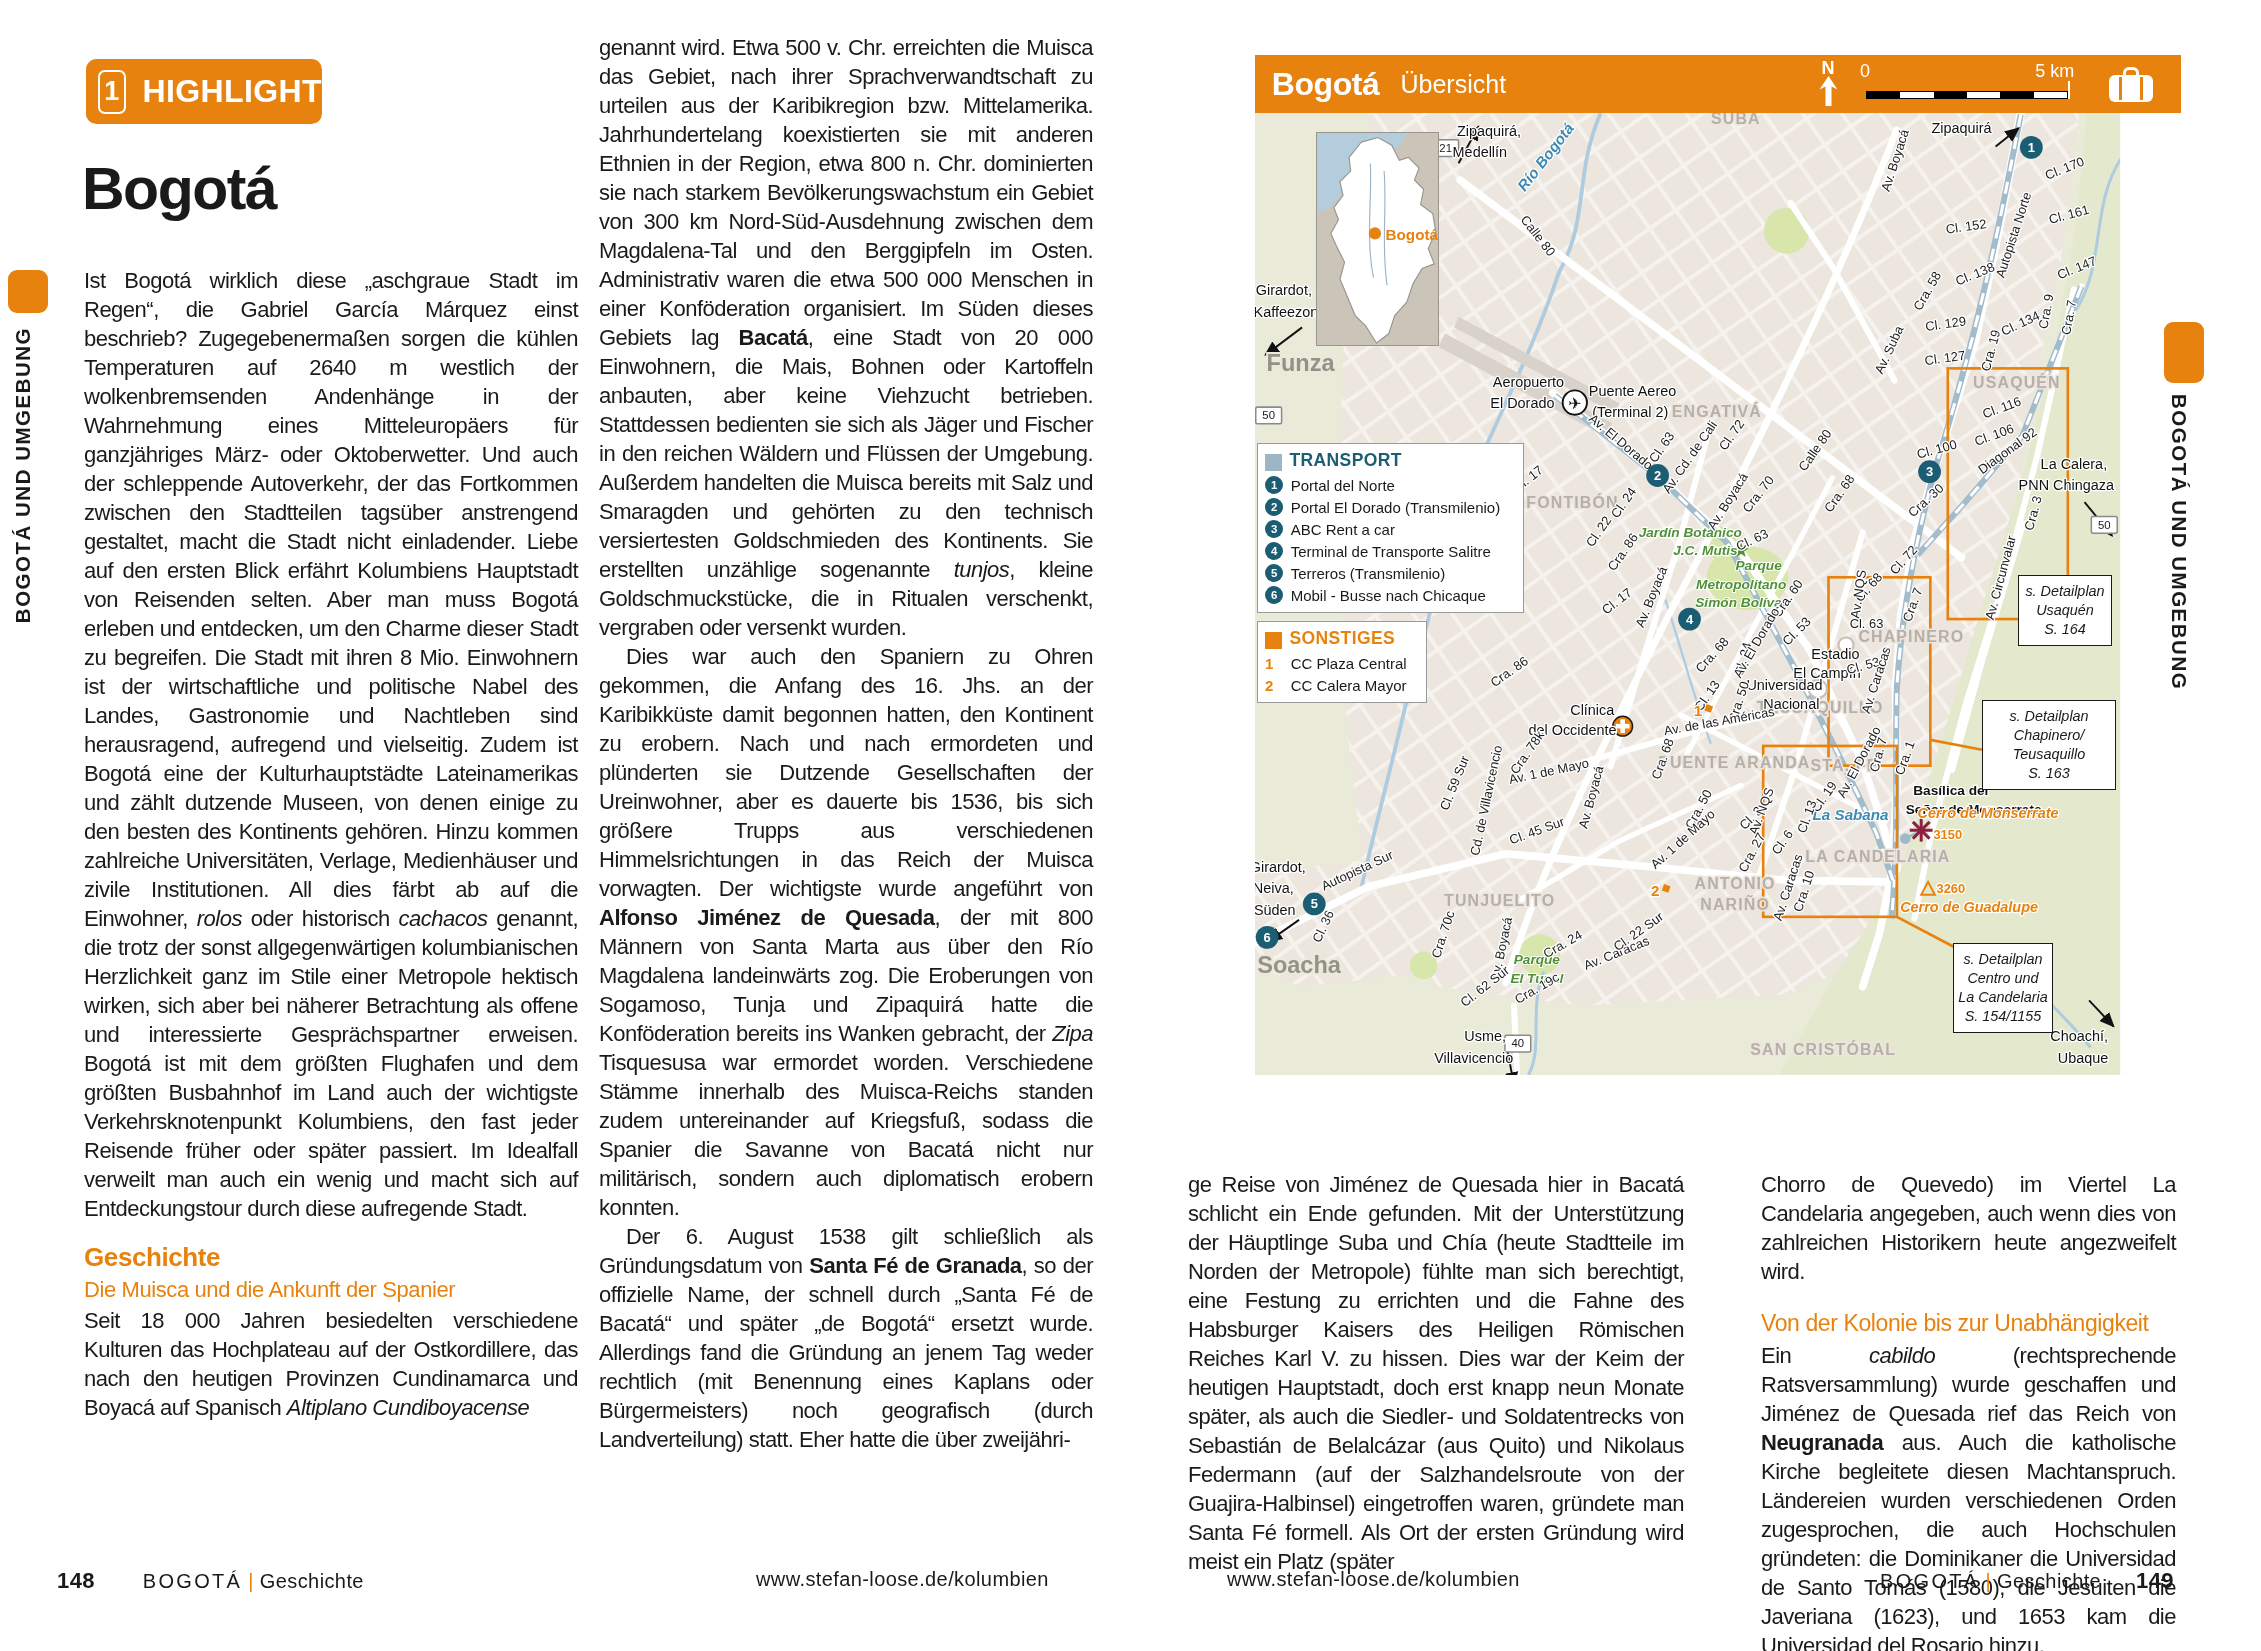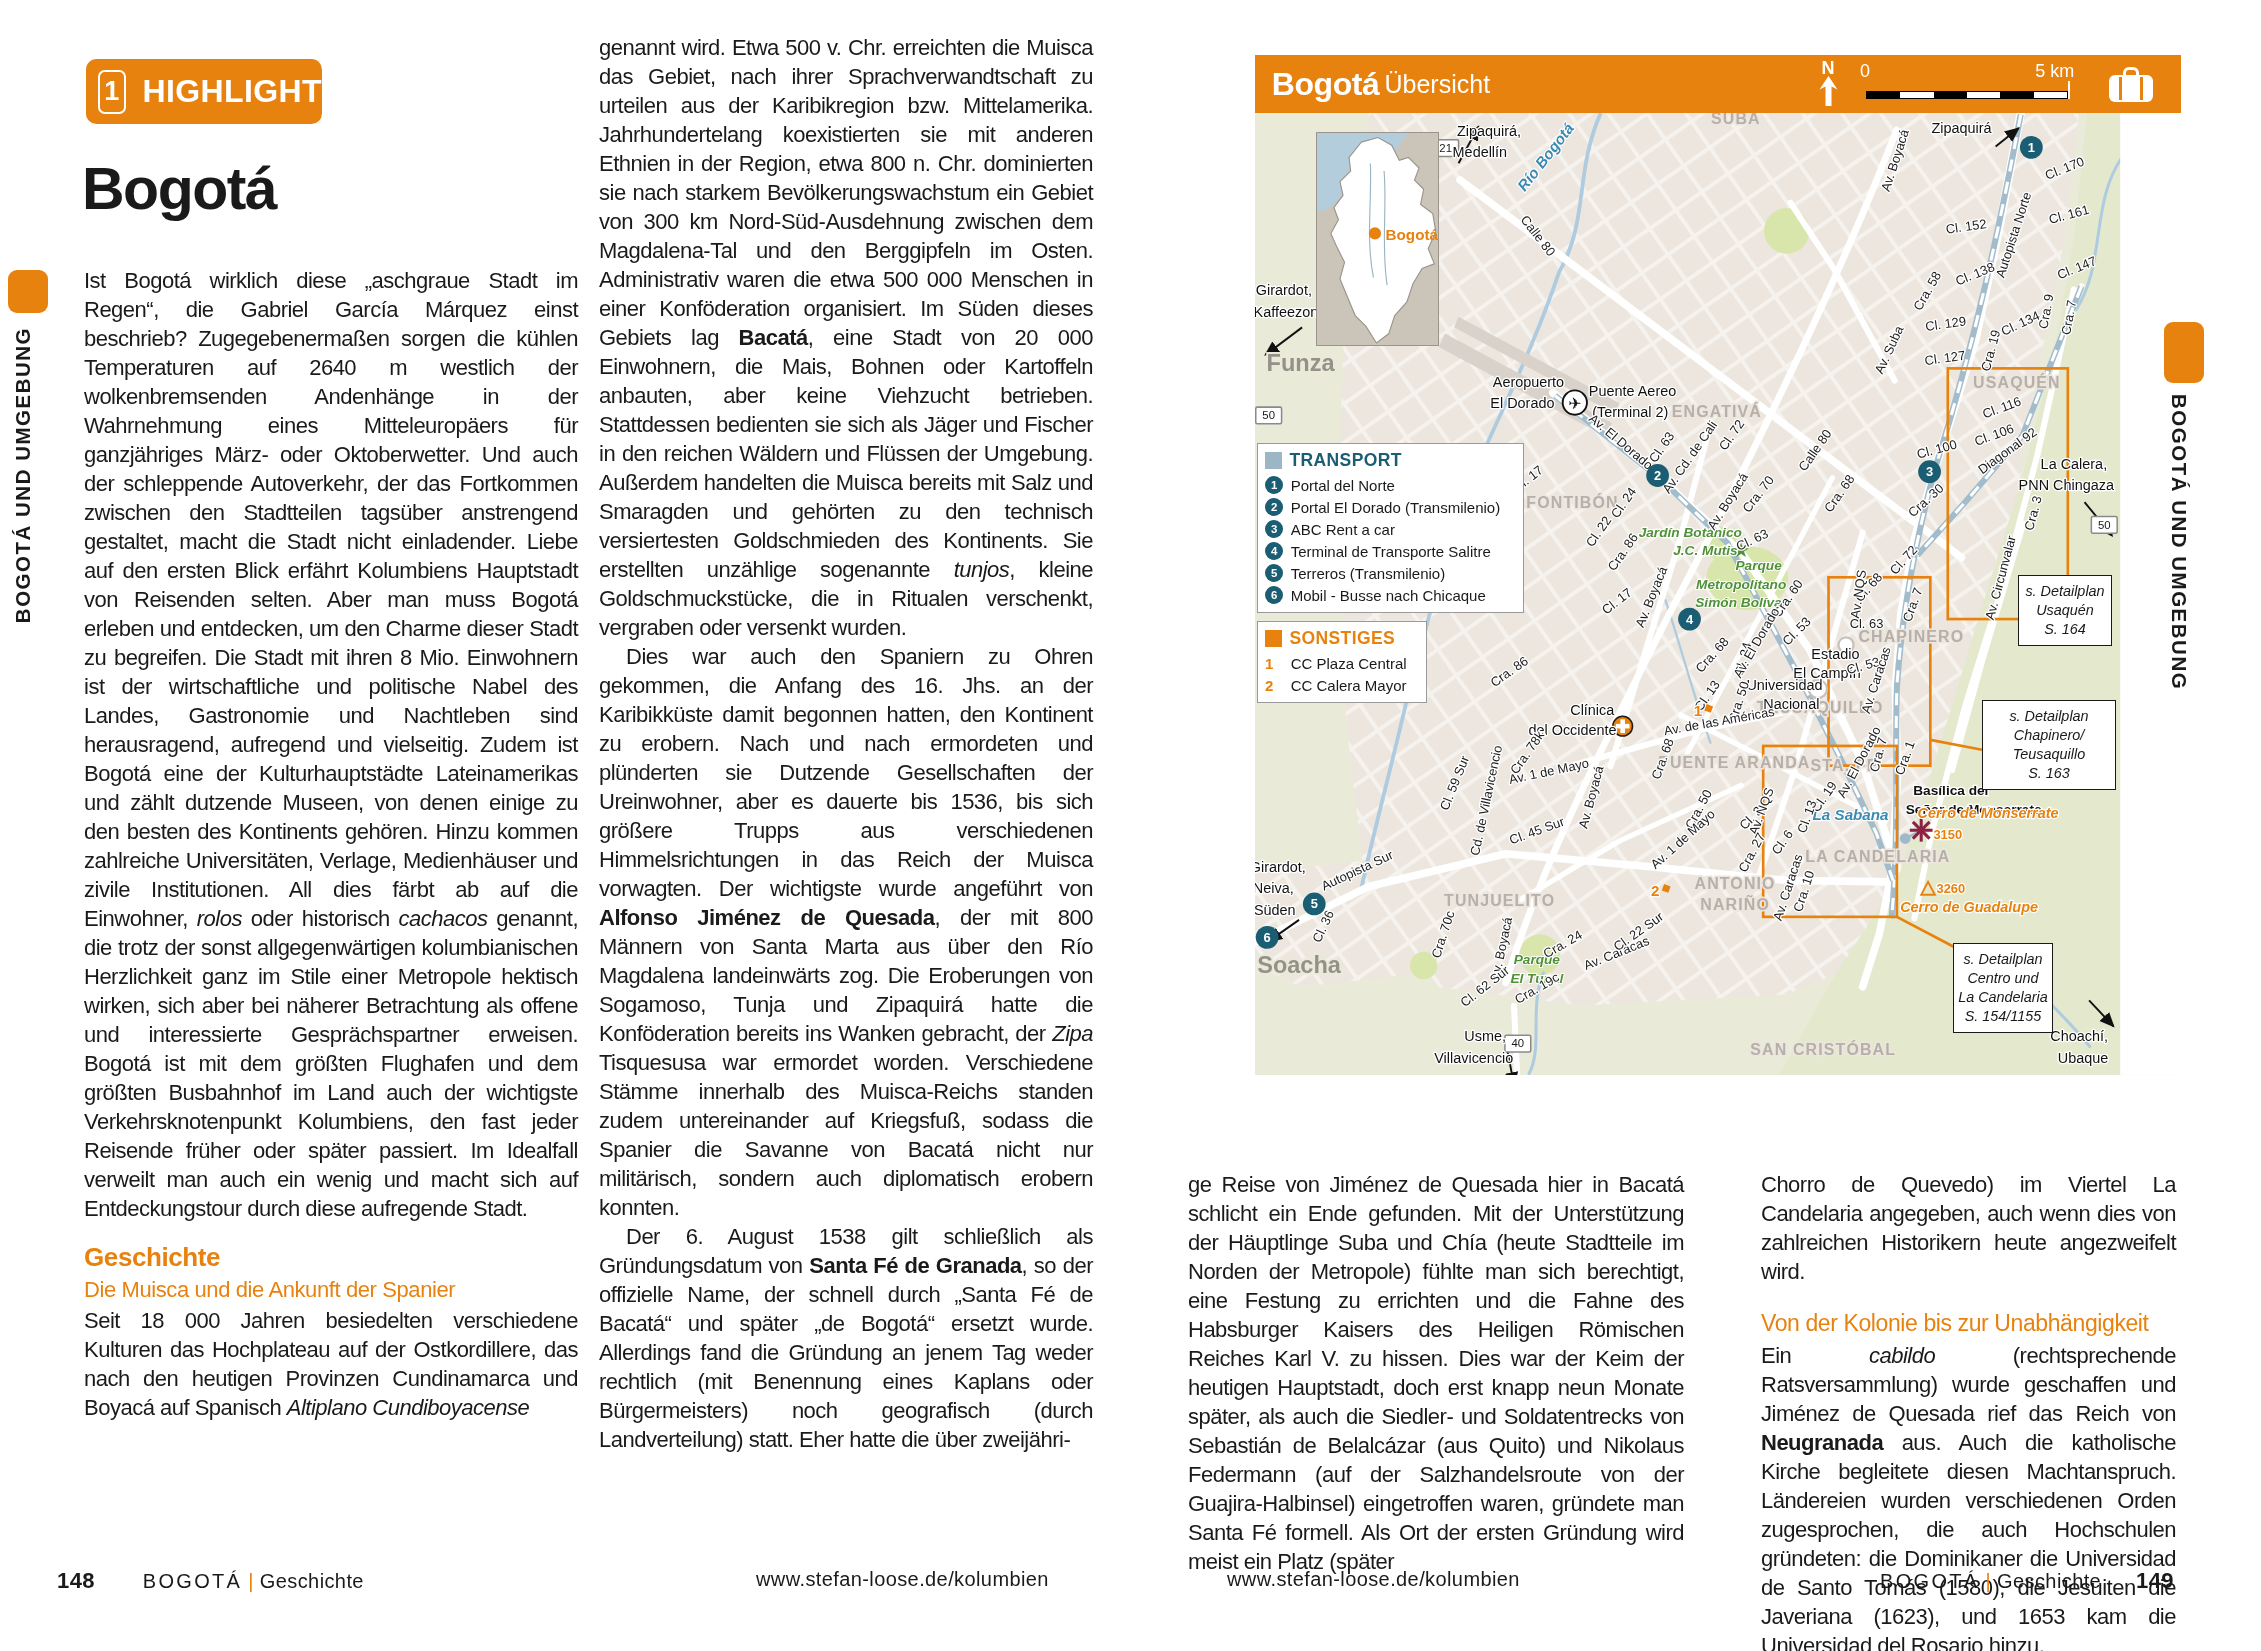--- a/index.html
+++ b/index.html
@@ -30,38 +30,38 @@
   .foot { font-size:20px; letter-spacing:0.4px; }
   .foot .pn { font-weight:bold; font-size:22px; }
   .foot .sec { letter-spacing:2.3px; }
   .foot .pipe { color:#e8820e; padding:0 6px; }
 
   
   #map { left:1255px; top:55px; width:926px; height:1020px; }
   .map-header { position:absolute; left:0; top:0; width:926px; height:58px; background:#e8820e;
                 display:flex; align-items:center; color:#fff; }
   .mh-title { font-size:32px; font-weight:bold; margin-left:16.7px; letter-spacing:-0.4px; }
-  .mh-sub { font-size:25px; margin-left:5px; }
+  .mh-sub { font-size:25px; margin-left:21px; }
   .map-body { position:absolute; left:0; top:58px; width:926px; height:962px; background:#e9ebd8; }
 
   .north { position:absolute; left:558px; top:4.6px; width:30px; height:49px; color:#fff; text-align:center; }
   .north .n { font-size:18px; font-weight:bold; line-height:16.7px; }
   .scale { position:absolute; left:605px; top:6px; width:228px; color:#fff; font-size:18px; }
   .scale .zero { position:absolute; left:0; top:0; }
   .scale .lbl { position:absolute; right:13.7px; top:0; }
   .bar { position:absolute; left:6px; top:30px; width:202px; height:7.6px; border:1.5px solid #000; display:flex; background:#fff; }
   .bar i { flex:1; } .bar i:nth-child(odd){ background:#000; } .bar i:nth-child(even){ background:#fff; }
   .tick { position:absolute; left:208px; top:20px; width:1.5px; height:18px; background:#fff; }
   .case { position:absolute; left:854px; top:12px; width:44px; height:35px; }
   .case .body { position:absolute; left:0; top:7.6px; width:44px; height:27px; background:#fff; border-radius:6px; }
   .case .handle { position:absolute; left:13.7px; top:0; width:16.7px; height:12px; border:3.8px solid #fff; border-bottom:none; border-radius:6px 6px 0 0; }
   .case .slot { position:absolute; top:10px; width:3px; height:23px; background:#e8820e; }
 
   .legend { position:absolute; background:#fff; border:1.5px solid #9a9a9a; padding:6px 7.6px; }
-  .lg-head { display:flex; align-items:center; margin-bottom:3px; }
+  .lg-head { display:flex; align-items:flex-end; margin-bottom:3px; }
   .lg-sq { width:16.7px; height:16.7px; margin-right:7.6px; }
   .lg-title { font-size:17.5px; font-weight:bold; letter-spacing:0.4px; }
   .teal { color:#1b5e74; } .orangec { color:#e8820e; }
   .lrow { display:flex; align-items:center; height:22px; font-size:15px; }
   .lnum { width:18px; height:18px; border-radius:50%; background:#1b5e74; color:#fff; font-size:11.4px; font-weight:bold;
           display:flex; align-items:center; justify-content:center; margin-right:7.6px; flex:none; }
   .lnum-o { width:18px; color:#e8820e; font-weight:bold; font-size:15px; margin-right:7.6px; flex:none; }
 
   .dbox { position:absolute; background:#fff; border:1.5px solid #1a1a1a; font-style:italic; font-size:14.4px;
           line-height:19px; text-align:center; white-space:pre-line; padding:6px 3px; }

